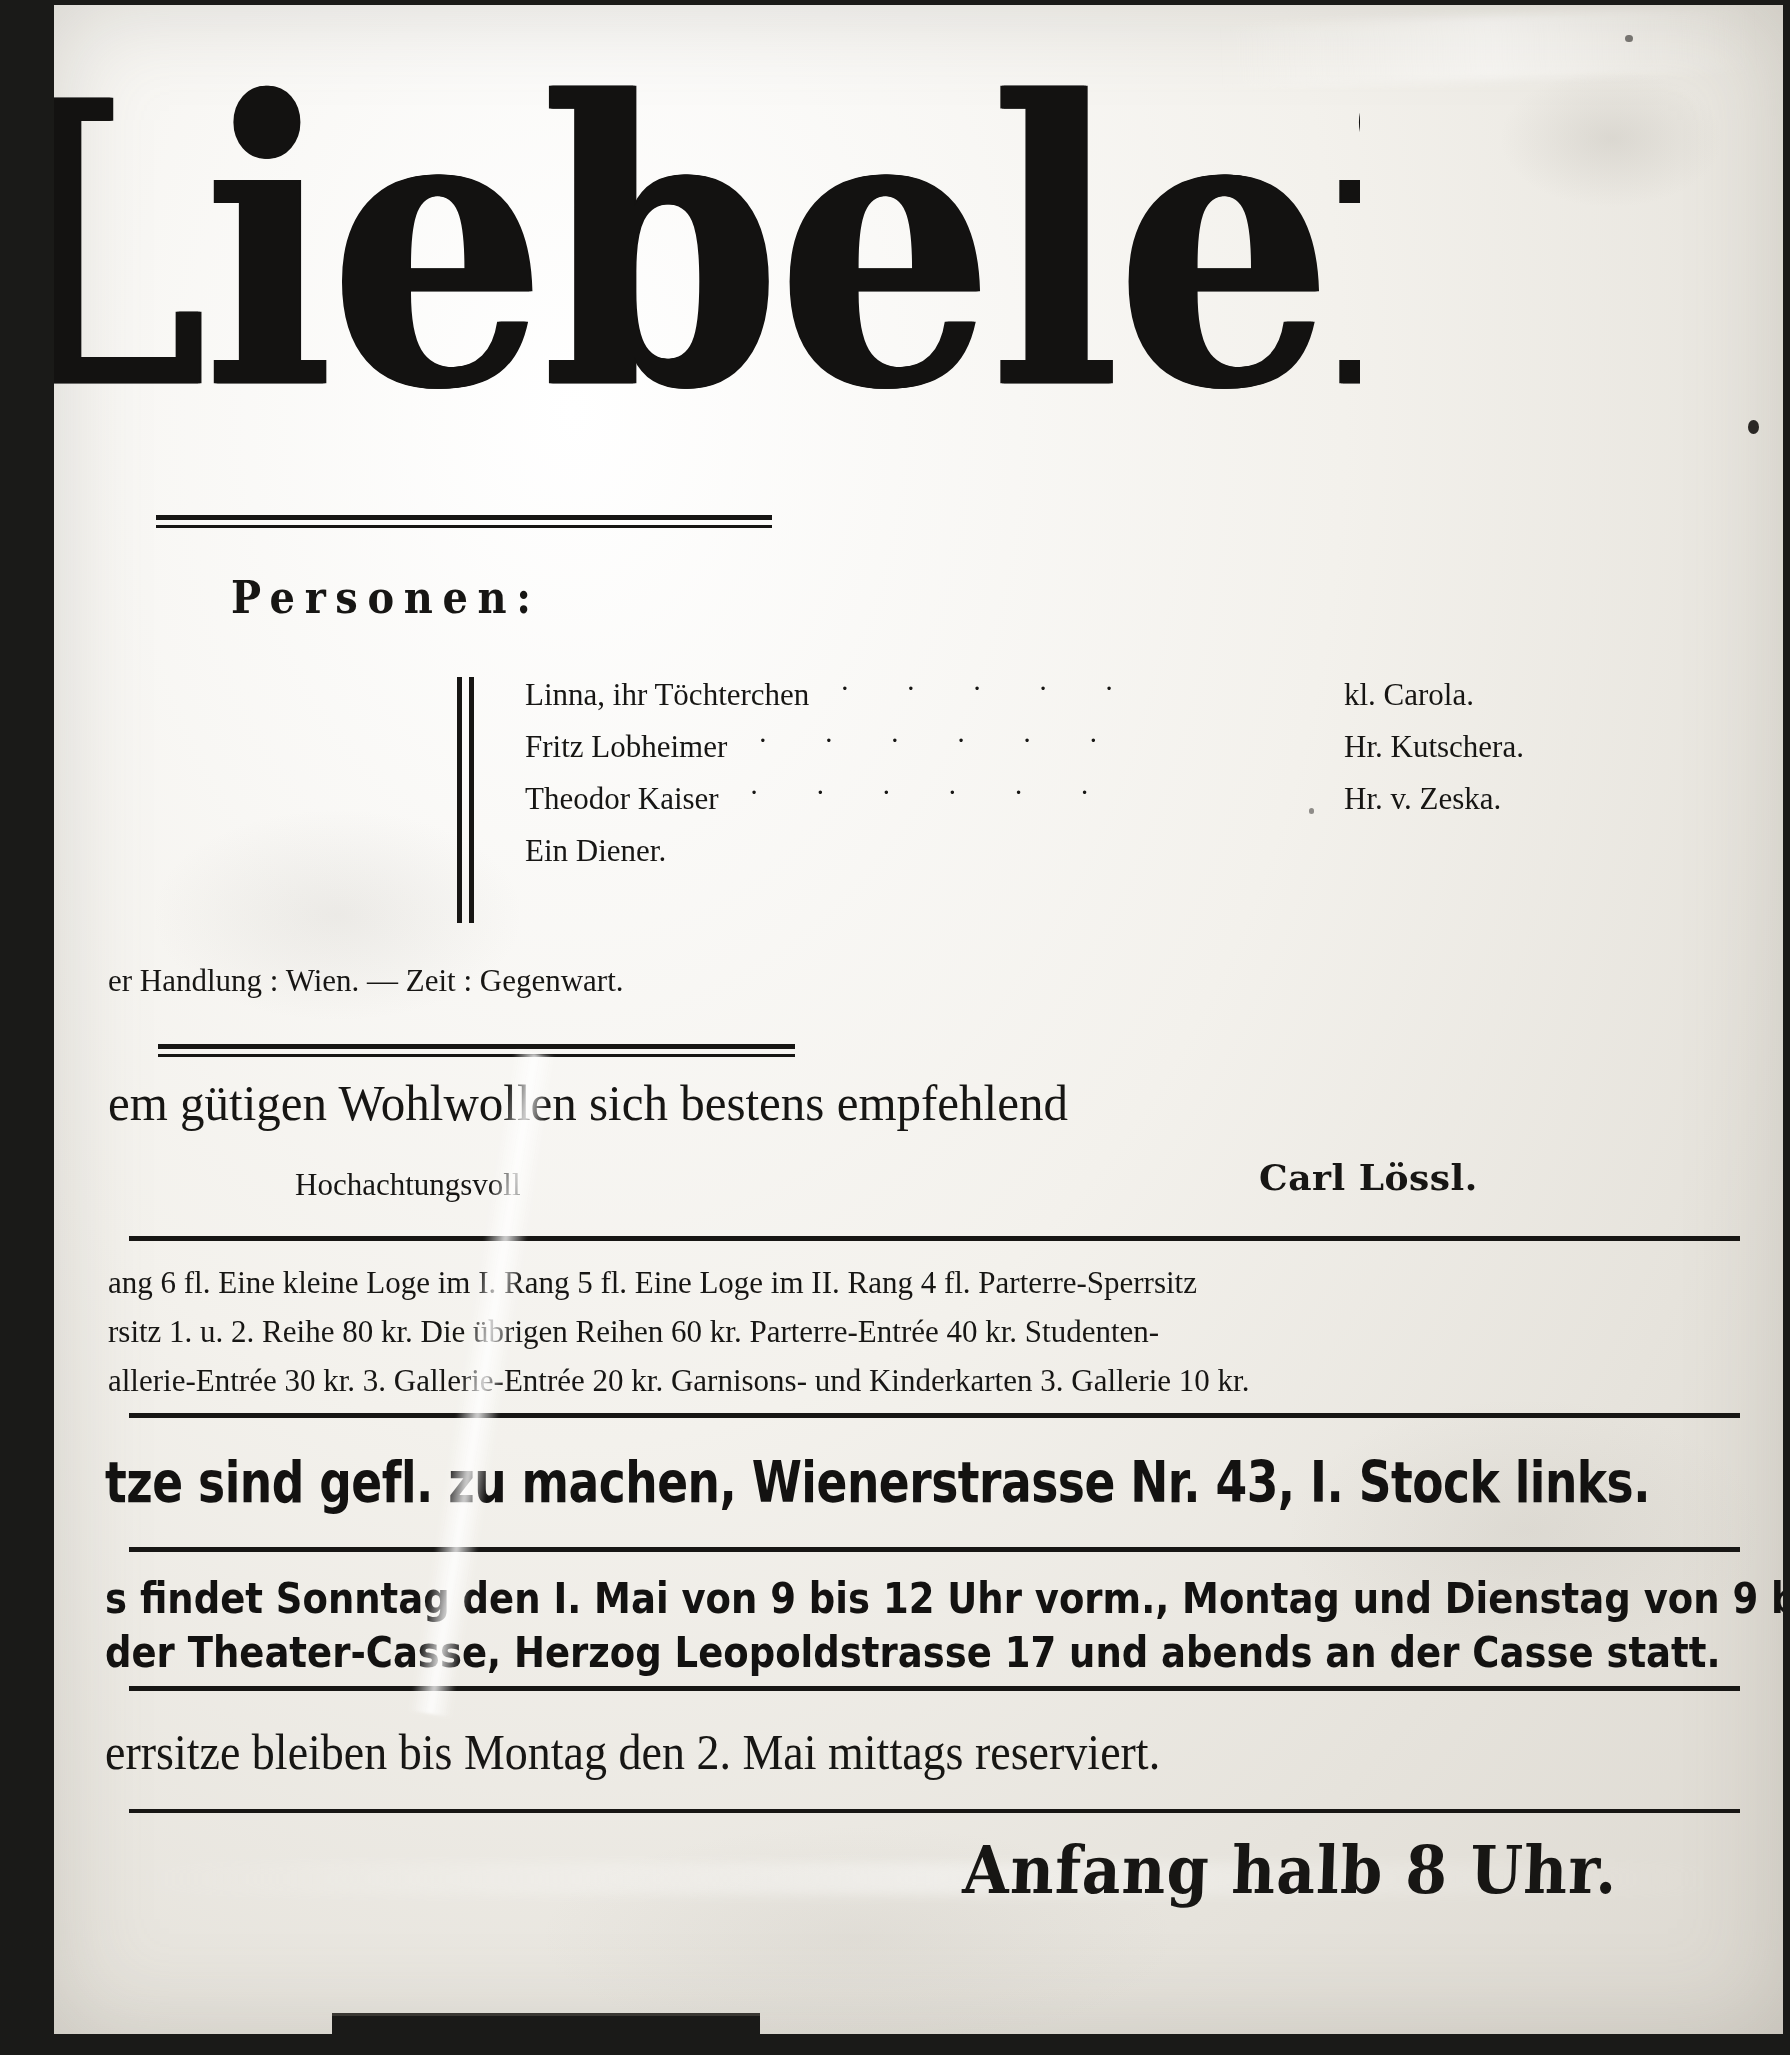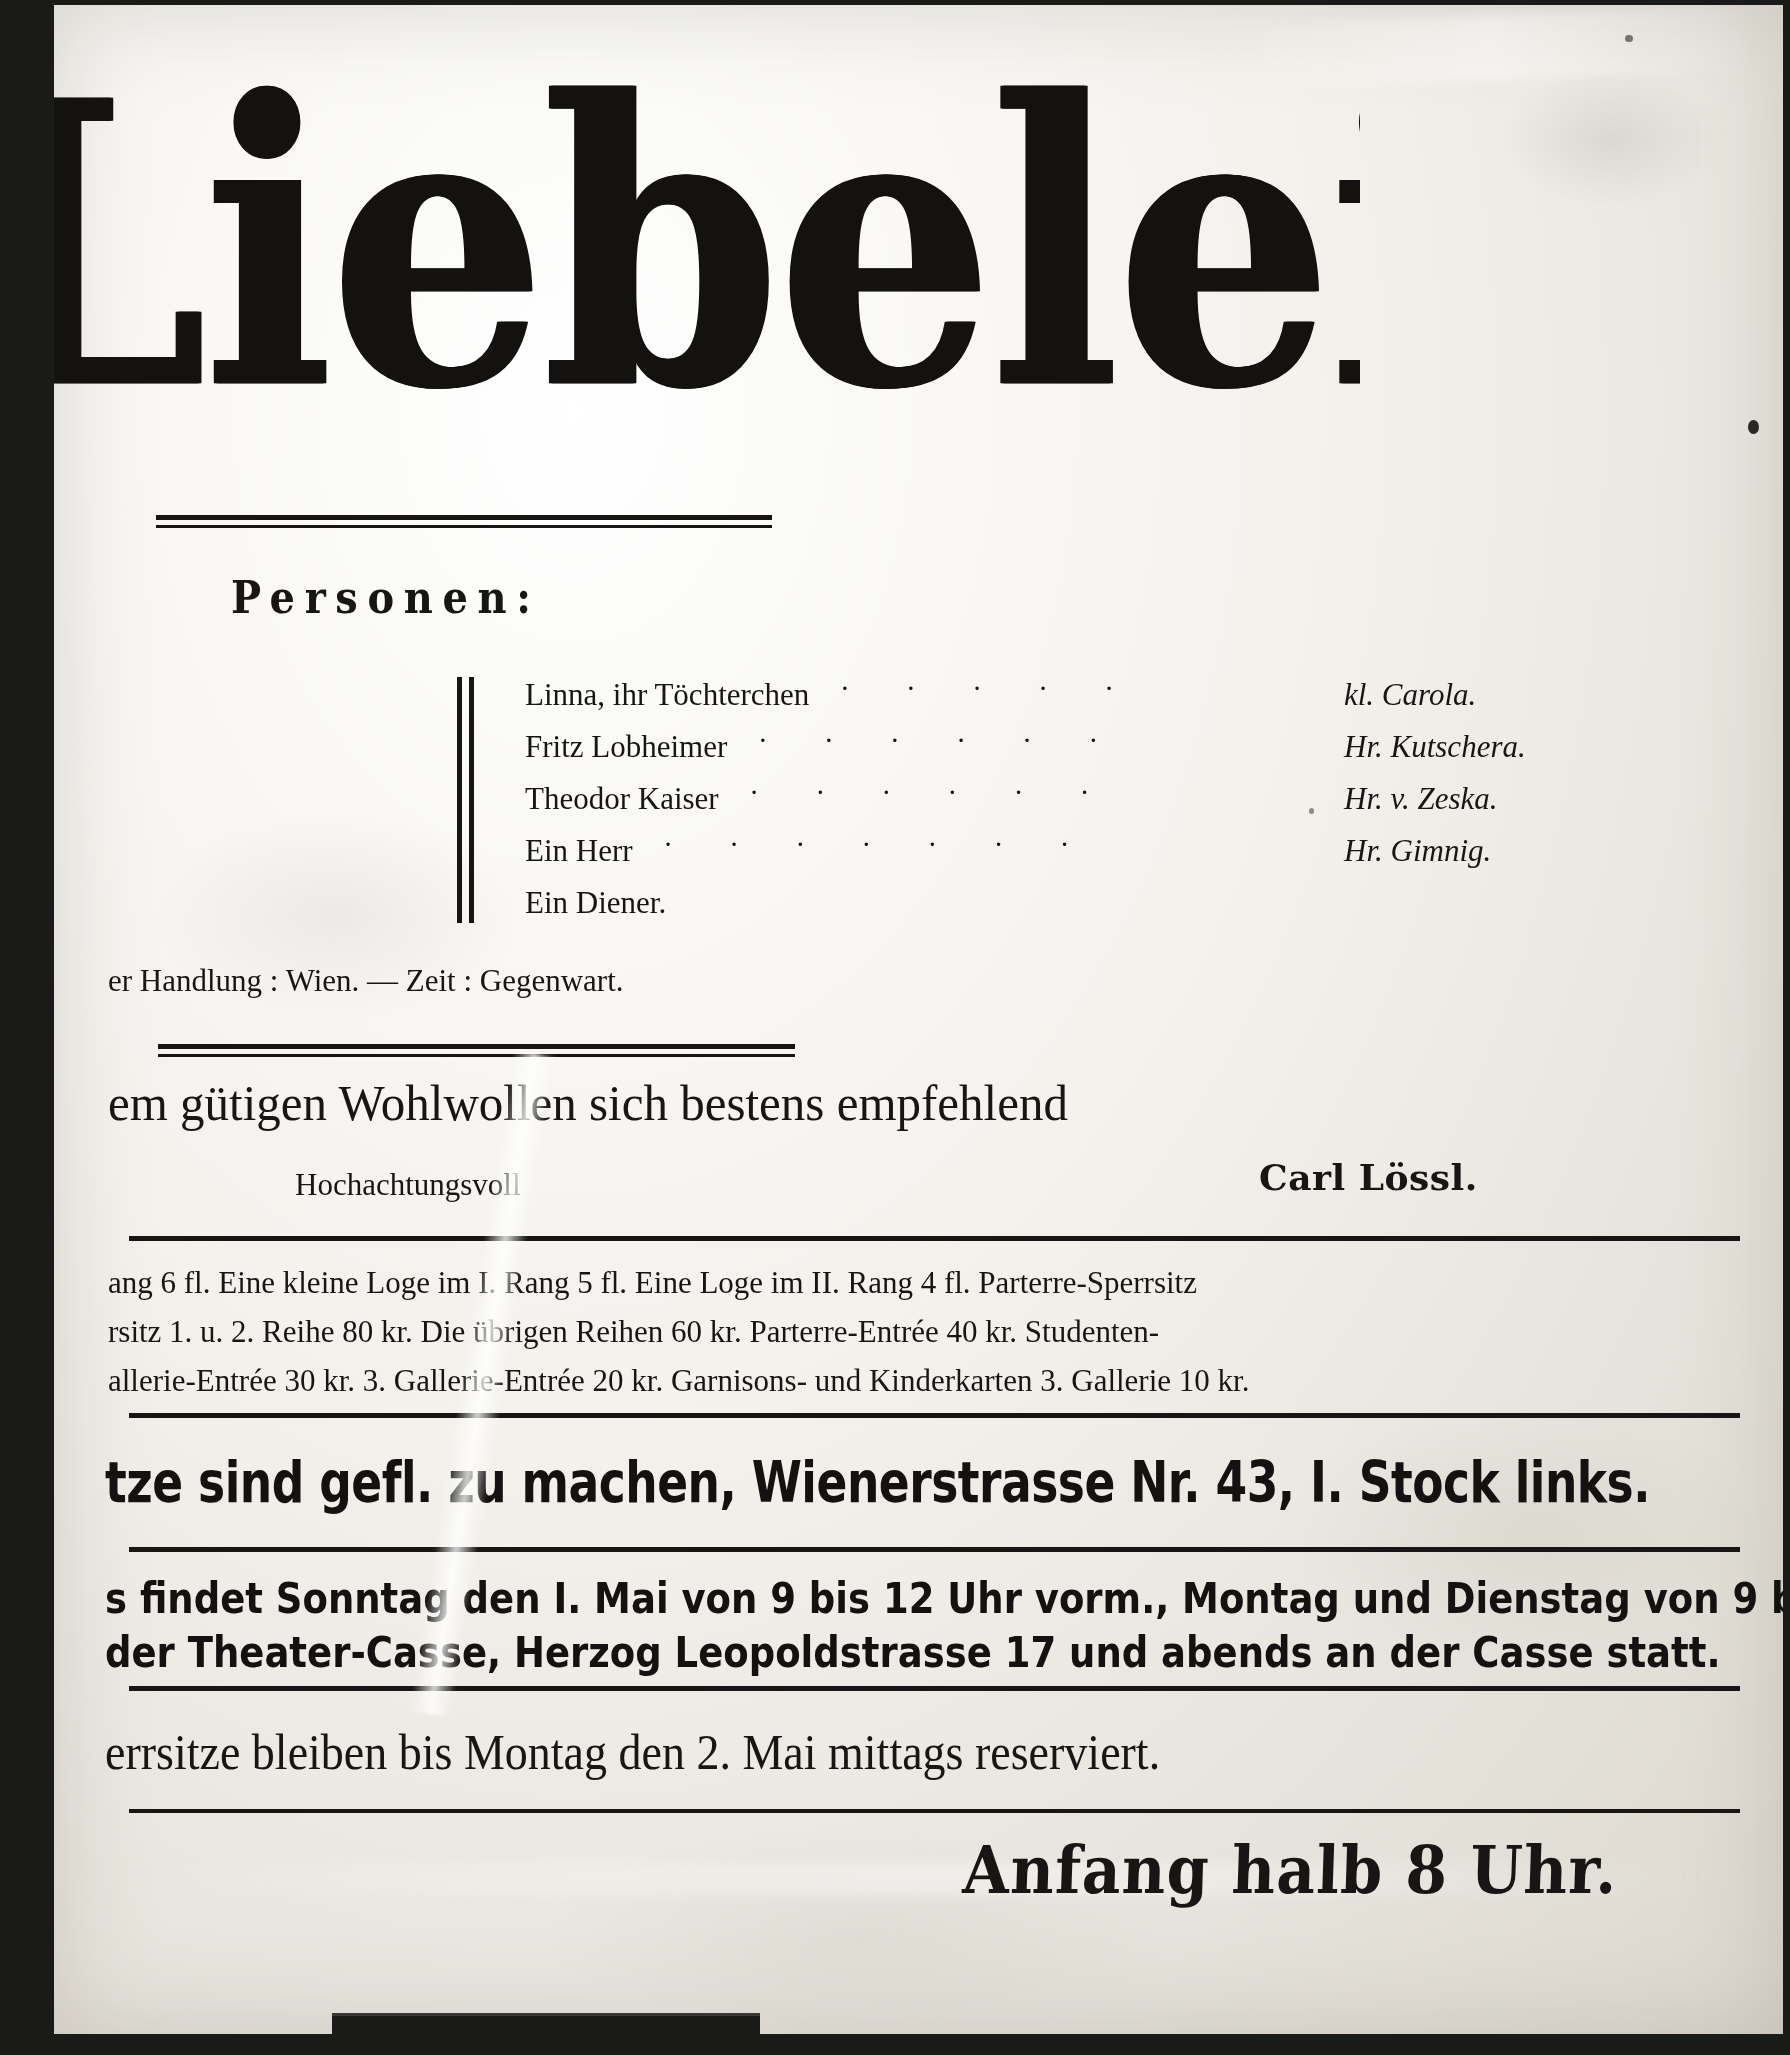--- a/index.html
+++ b/index.html
@@ -154,21 +154,21 @@
   .cast-dots {
     flex: 1 1 auto;
     margin: 0 8.6px;
     position: relative;
     top: -7.5px;
     overflow: hidden;
     letter-spacing: 24.6px;
     font-size: 29px;
     color: #171614;
   }
-  .cast-actor { flex: 0 0 auto; min-width: 252px; font-style: italic; }
+  .cast-actor { flex: 0 0 auto; min-width: 252px; }
 
   #place-time-line {
     position: absolute;
     left: 54px;
     top: 958px;
     font-size: 31px;
     white-space: nowrap;
   }
 
   #rule-mid-a { left: 104px; top: 1039px; width: 637px; height: 4.8px; }
@@ -331,25 +331,20 @@
       <span class="cast-role">Fritz Lobheimer</span>
       <span class="cast-dots">· · · · · ·</span>
       <span class="cast-actor">Hr. Kutschera.</span>
     </div>
     <div class="cast-row ink">
       <span class="cast-role">Theodor Kaiser</span>
       <span class="cast-dots">· · · · · ·</span>
       <span class="cast-actor">Hr. v. Zeska.</span>
     </div>
     <div class="cast-row ink">
-      <span class="cast-role">Ein Herr</span>
-      <span class="cast-dots">· · · · · · ·</span>
-      <span class="cast-actor">Hr. Gimnig.</span>
-    </div>
-    <div class="cast-row ink">
       <span class="cast-role">Ein Diener.</span>
       <span class="cast-dots"></span>
       <span class="cast-actor"></span>
     </div>
   </div>
 
   <div id="place-time-line" class="ink">er Handlung : Wien. — Zeit : Gegenwart.</div>
 
   <div class="rule" id="rule-mid-a"></div>
   <div class="rule" id="rule-mid-b"></div>

